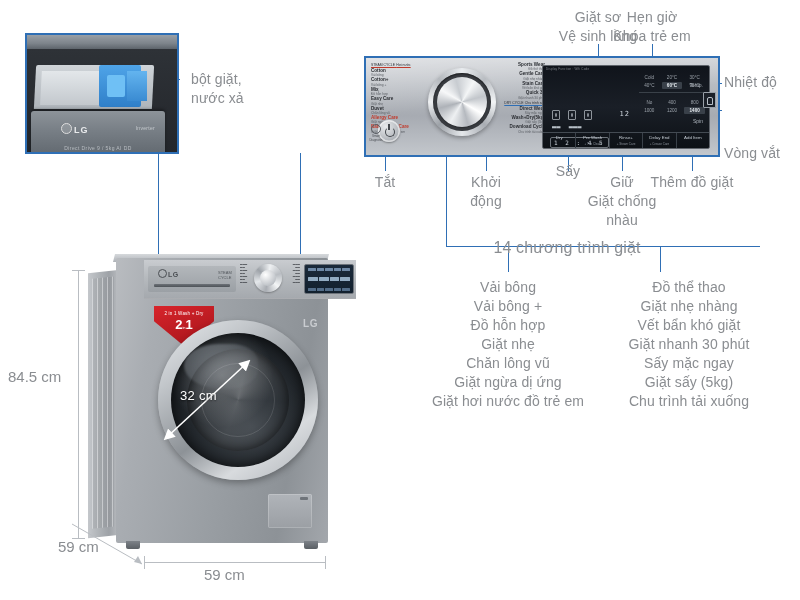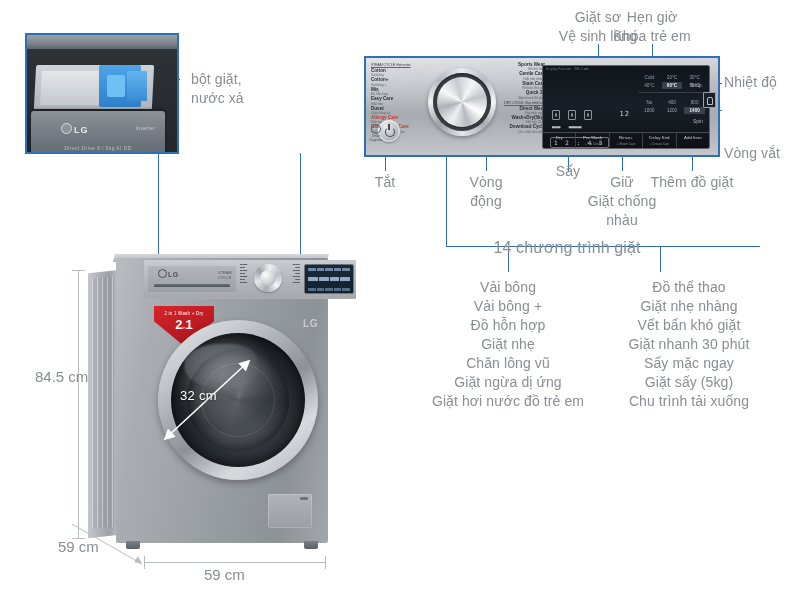--- a/index.html
+++ b/index.html
@@ -562,21 +562,21 @@
         </div>
       </div>
     </div>
 
     <div class="touch-ico"></div>
   </div>
 
   <div class="lbl" style="left:360px;top:173px;width:50px;">Tắt</div>
 
   <div class="lbl" style="left:456px;top:173px;width:60px;">
-    <div>Vòng</div>
+    <div>Khởi</div>
     <div>động</div>
   </div>
 
   <div class="lbl" style="left:543px;top:162px;width:50px;">Sấy</div>
 
   <div class="lbl" style="left:580px;top:173px;width:84px;">
     <div>Giữ</div>
     <div>Giặt chống</div>
     <div>nhàu</div>
   </div>
@@ -676,21 +676,21 @@
         </marker>
       </defs>
       <line x1="36" y1="118" x2="118" y2="42" stroke="#ffffff" stroke-width="1.6" marker-start="url(#ah2)" marker-end="url(#ah)"></line>
     </svg>
     <div class="diag-txt">32 cm</div>
   </div>
 
   <div class="dim" style="left:78px;top:270px;width:1px;height:268px;"></div>
   <div class="dim" style="left:72px;top:270px;width:13px;height:1px;"></div>
   <div class="dim" style="left:72px;top:538px;width:13px;height:1px;"></div>
-  <div class="dimtxt" style="left:8px;top:368px;margin-left:27px;">84.5 cm</div>
+  <div class="dimtxt" style="left:8px;top:368px;">84.5 cm</div>
 
   <div class="dim" style="left:144px;top:562px;width:182px;height:1px;"></div>
   <div class="dim" style="left:144px;top:556px;width:1px;height:13px;"></div>
   <div class="dim" style="left:325px;top:556px;width:1px;height:13px;"></div>
   <div class="dimtxt" style="left:204px;top:566px;">59 cm</div>
 
   <svg style="position:absolute;left:60px;top:520px;width:110px;height:60px;">
     <line x1="12" y1="4" x2="82" y2="44" stroke="#b9bdc2" stroke-width="1"></line>
     <path d="M82,44 L74,42 L78,36 z" fill="#b9bdc2"></path>
   </svg>

